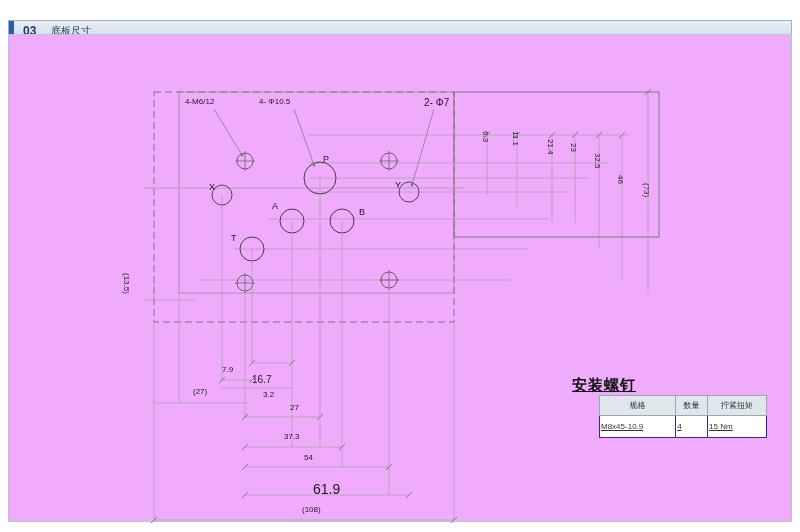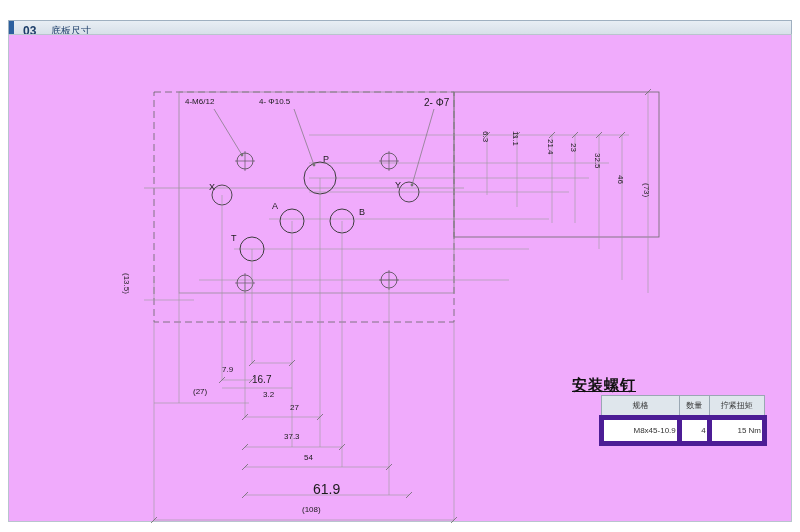--- a/index.html
+++ b/index.html
@@ -46,21 +46,21 @@
   }
   .screw-table{
     position:absolute;left:590px;top:360px;width:168px;
     border-collapse:collapse;font-size:8px;
   }
   .screw-table th{
     background:#dfe6ec;border:1px solid #9aa7b3;color:#333;font-weight:normal;
     height:17px;text-align:center;font-size:8px;
   }
   .screw-table td{
-    background:#fff;border:5px solid #4c1d95;color:#333;height:19px;text-align:right;font-size:8px;
+    background:#fff;border:1px solid #4c1d95;color:#333;height:19px;text-align:left;font-size:8px;text-decoration:underline;
   }
 </style>
 </head>
 <body>
 
 <div class="header">
   <div class="bar"></div>
   <div class="num">03</div>
   <div class="title">底板尺寸</div>
 </div>

